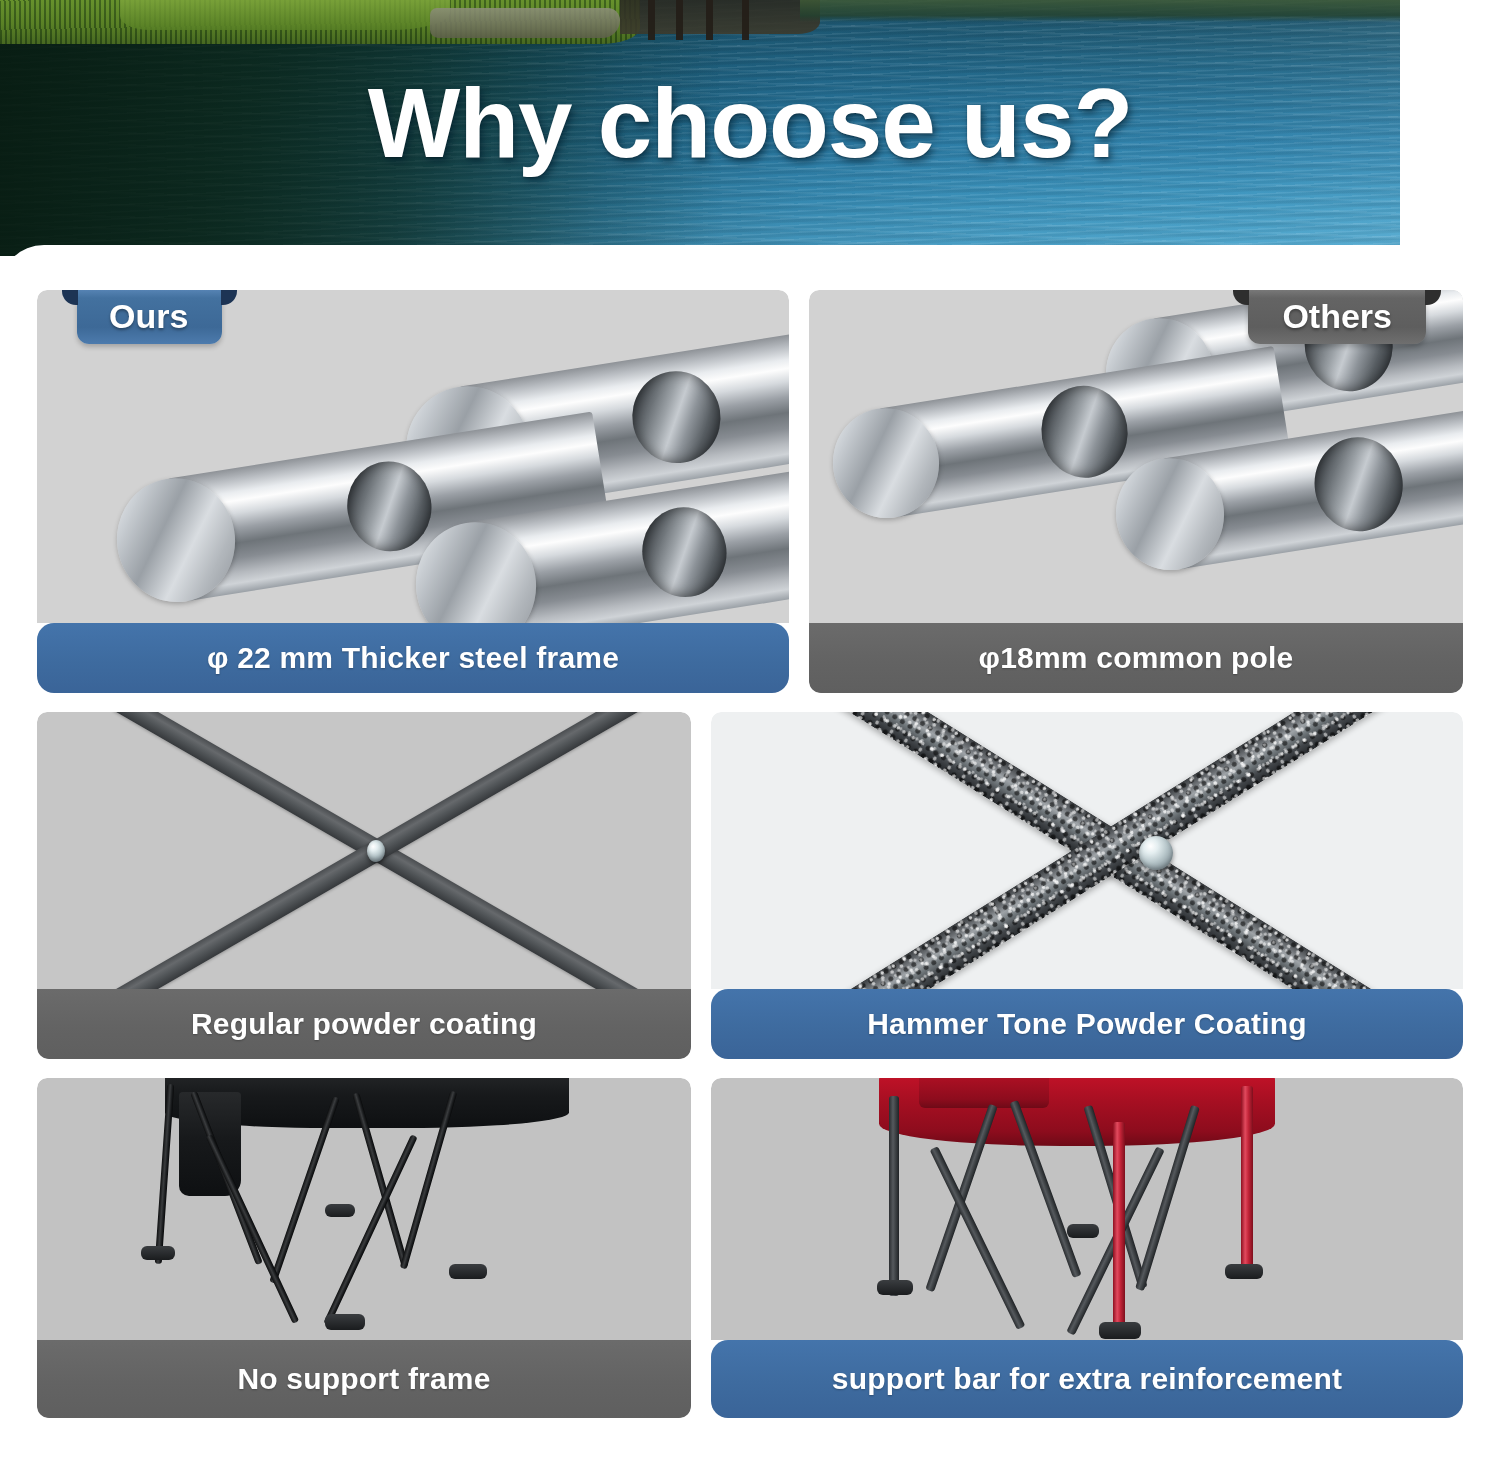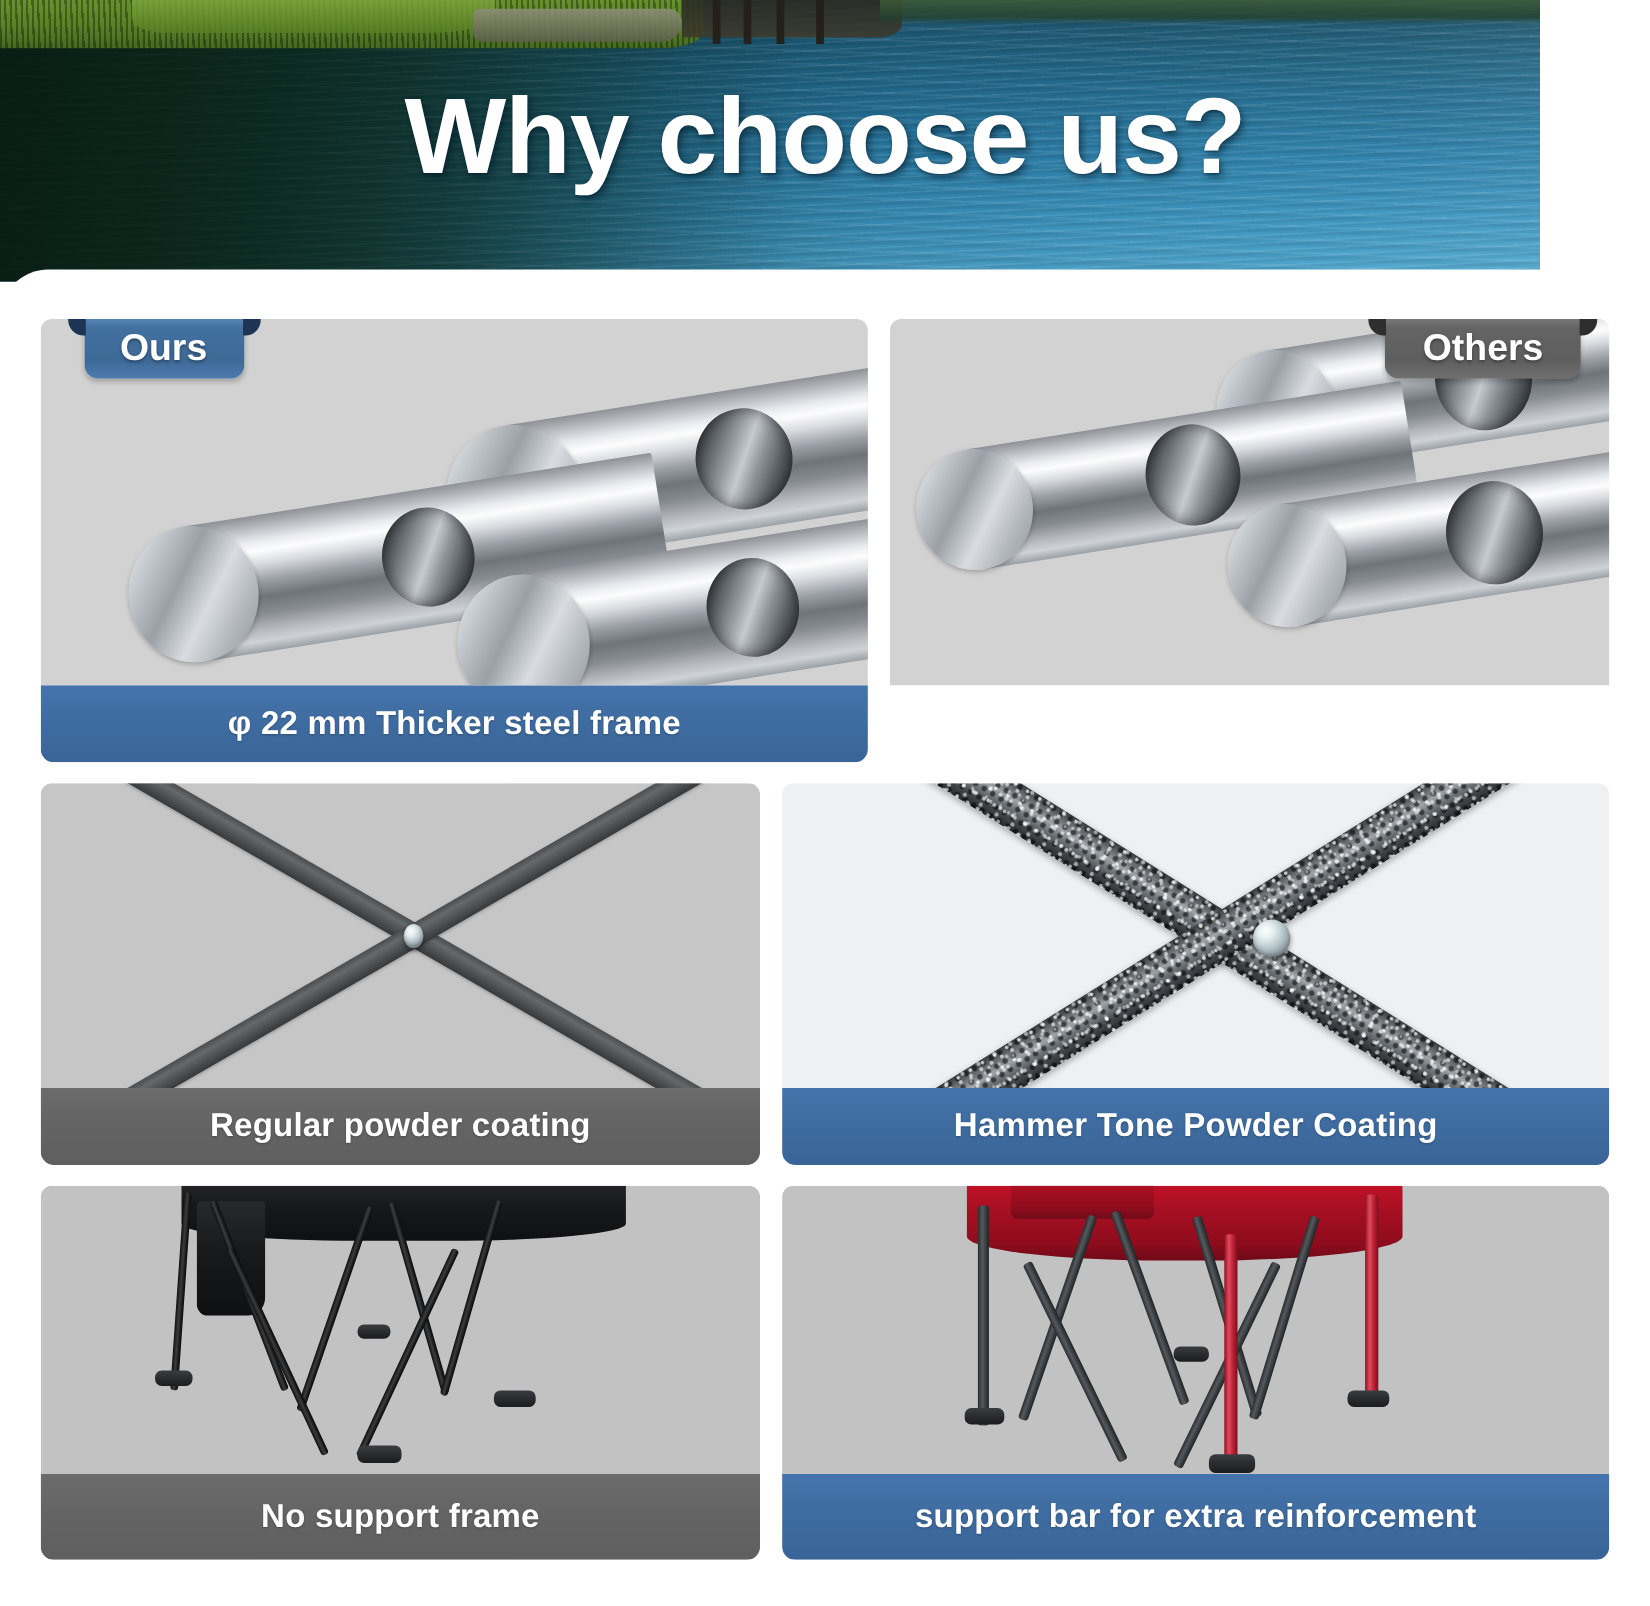--- a/index.html
+++ b/index.html
@@ -142,21 +142,21 @@
   .caption{
     height:70px;
     display:flex;align-items:center;justify-content:center;
     color:#ffffff;
     font-size:30px;
     font-weight:bold;
     border-radius:0 0 12px 12px;
     text-shadow:0 1px 2px rgba(0,0,0,.28);
     letter-spacing:.2px;
   }
-  .cap-blue{ background:linear-gradient(180deg,#4474ab 0%, #3e6b9f 55%, #3a6498 100%); }
+  .cap-blue{ background:linear-gradient(180deg,#4474ab 0%, #3e6b9f 55%, #3a6498 100%);border-radius:17px; }
   .cap-gray{ background:linear-gradient(180deg,#6b6b6b 0%, #636363 55%, #5f5f5f 100%); }
   .caption.r3{ height:78px; }
 
   
   .ribbon{
     position:absolute;top:-2px;
     height:56px;
     display:flex;align-items:center;justify-content:center;
     color:#fff;font-size:34px;font-weight:bold;
     border-radius:0 0 12px 12px;
@@ -164,21 +164,21 @@
     z-index:6;
     padding:0 34px;
   }
   .ribbon-ours{
     left:40px;
     background:linear-gradient(180deg,#5a87b8 0%, #43719f 18%, #3d6997 70%, #4d7bad 100%);
     box-shadow:0 3px 5px rgba(0,0,0,.22);
     padding-left:32px;
   }
   .ribbon-others{
-    right:26px;
+    right:37px;
     background:linear-gradient(180deg,#7d7d7d 0%, #646464 18%, #5e5e5e 70%, #6f6f6f 100%);
     box-shadow:0 3px 5px rgba(0,0,0,.22);
   }
   .ribbon::before, .ribbon::after{
     content:"";position:absolute;top:0;width:16px;height:17px;
   }
   .ribbon-ours::before{ left:-15px;
     background:#1d3454; border-radius:0 0 0 14px; }
   .ribbon-ours::after{ right:-15px;
     background:#1d3454; border-radius:0 0 14px 0; }
@@ -347,20 +347,21 @@
               <div class="tube-end" style="width:106px;height:110px;"></div>
               <div class="tube-bore" style="width:86px;height:92px;"></div>
             </div>
             <div class="tube" style="left:362px;top:168px;width:380px;height:112px;transform:rotate(-9deg);">
               <div class="tube-body"></div>
               <div class="tube-end" style="width:108px;height:112px;"></div>
               <div class="tube-bore" style="width:88px;height:94px;"></div>
             </div>
           </div>
         </div>
+        <div class="caption cap-gray">φ18mm common pole</div>
         <div class="ribbon ribbon-others">Others</div>
       </div>
     </div>
 
     <div class="row">
 
       <div class="panel col-others">
         <div class="photo r2" style="background:#c6c6c6;">
           <div class="xwrap">
             <div class="bar bar-plain" style="left:40px;top:128px;width:600px;height:21px;transform:rotate(30deg);"></div>

